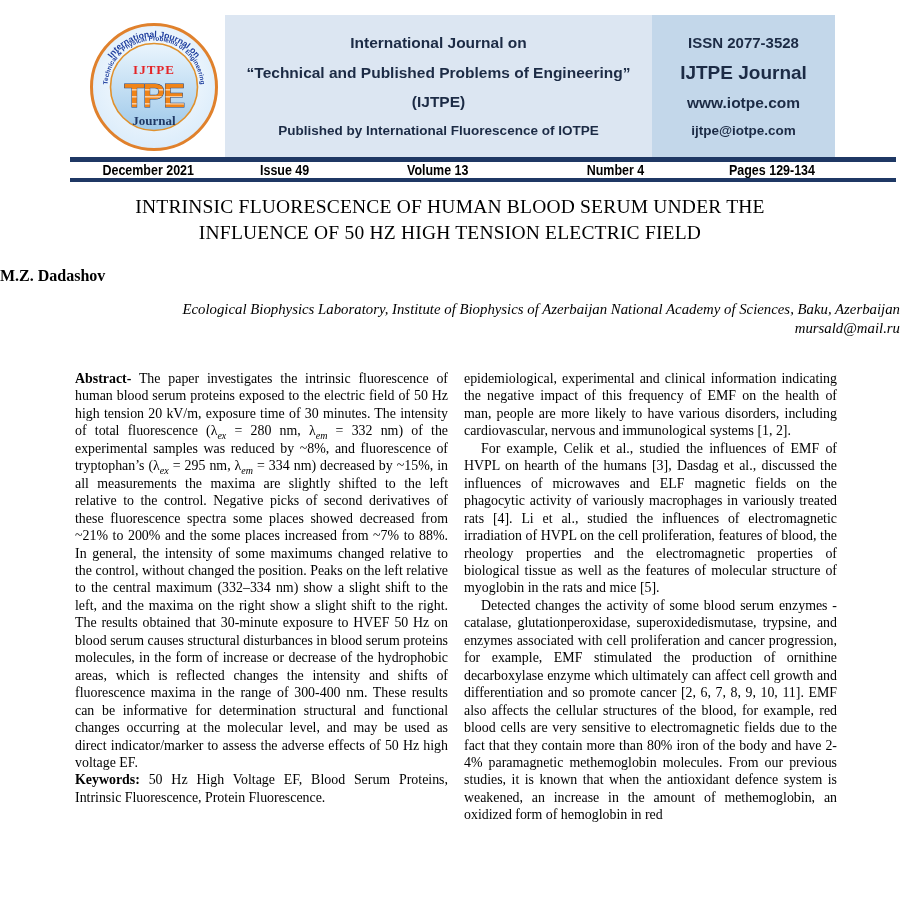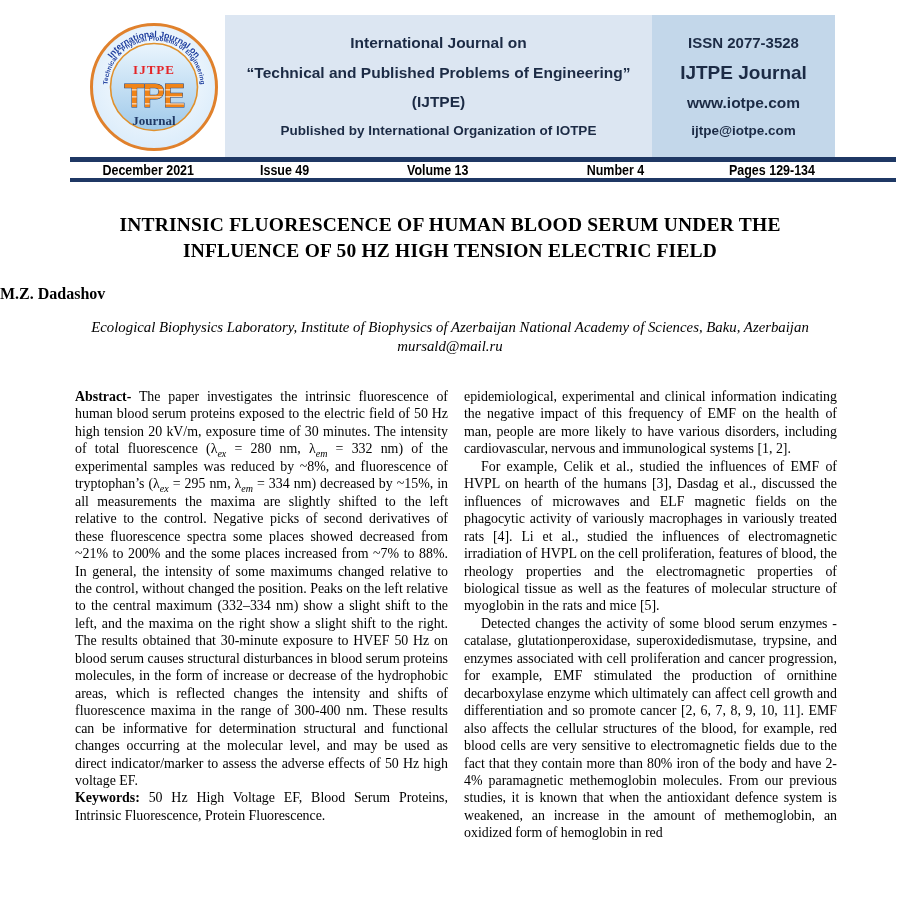--- a/index.html
+++ b/index.html
@@ -30,23 +30,23 @@
   .rule-bottom{height:4px;}
   .issue-bar{
     margin-left:70px;width:826px;display:grid;
     grid-template-columns:19% 14% 23% 20% 18% 6%;
     font-family:"Liberation Sans","DejaVu Sans",sans-serif;font-weight:bold;
     font-size:14.5px;padding:0 0;color:#000;
   }
   .issue-bar .cell{text-align:center;}
   .issue-bar .cell span{display:inline-block;transform:scaleX(0.86);white-space:nowrap;}
   
-  .title{margin-top:30px;text-align:center;font-weight:bold;font-size:19.5px;line-height:26px;letter-spacing:0.2px;}
+  .title{margin-top:12px;text-align:center;font-weight:normal;font-size:19.5px;line-height:26px;letter-spacing:0.2px;}
   .author{margin-top:21px;text-align:left;font-weight:bold;font-size:16px;line-height:18px;}
-  .affil{margin-top:15px;text-align:center;font-style:italic;font-size:14.8px;line-height:19px;}
+  .affil{margin-top:15px;text-align:right;font-style:italic;font-size:14.8px;line-height:19px;}
   
   .columns{
     display:flex;gap:16px;margin:32px 63px 0 75px;
     text-align:justify;font-size:13.9px;line-height:17.45px;
   }
   .col{flex:1;min-width:0;}
   .col p{margin:0;}
   .col p.indent{text-indent:17px;}
   .keywords{margin-top:17.45px;}
   sub{font-size:0.72em;line-height:0;}
@@ -89,21 +89,21 @@
         <text x="66" y="53" text-anchor="middle" font-family="Liberation Serif, DejaVu Serif, serif" font-weight="bold" font-size="13" letter-spacing="1" fill="#e42528">IJTPE</text>
         <text x="66" y="86" text-anchor="middle" font-family="Liberation Sans, DejaVu Sans, sans-serif" font-weight="bold" font-size="33" letter-spacing="-1.5" fill="url(#slats)" stroke="#1e3a6e" stroke-width="0.9" paint-order="stroke">TPE</text>
         <text x="66" y="104" text-anchor="middle" font-family="Liberation Serif, DejaVu Serif, serif" font-weight="bold" font-size="13" fill="#1f3864">Journal</text>
       </svg>
     </div>
 
     <div class="hbox center-box">
       <div class="cb-l1">International Journal on</div>
       <div class="cb-l2">“Technical and Published Problems of Engineering”</div>
       <div class="cb-l3">(IJTPE)</div>
-      <div class="cb-l4">Published by International Organization of IOTPE</div>
+      <div class="cb-l4">Published by International Fluorescence of IOTPE</div>
     </div>
 
     <div class="hbox right-box">
       <div class="rb-issn">ISSN 2077-3528</div>
       <div class="rb-name">IJTPE Journal</div>
       <div class="rb-web">www.iotpe.com</div>
       <div class="rb-email">ijtpe@iotpe.com</div>
     </div>
   </div>
 

